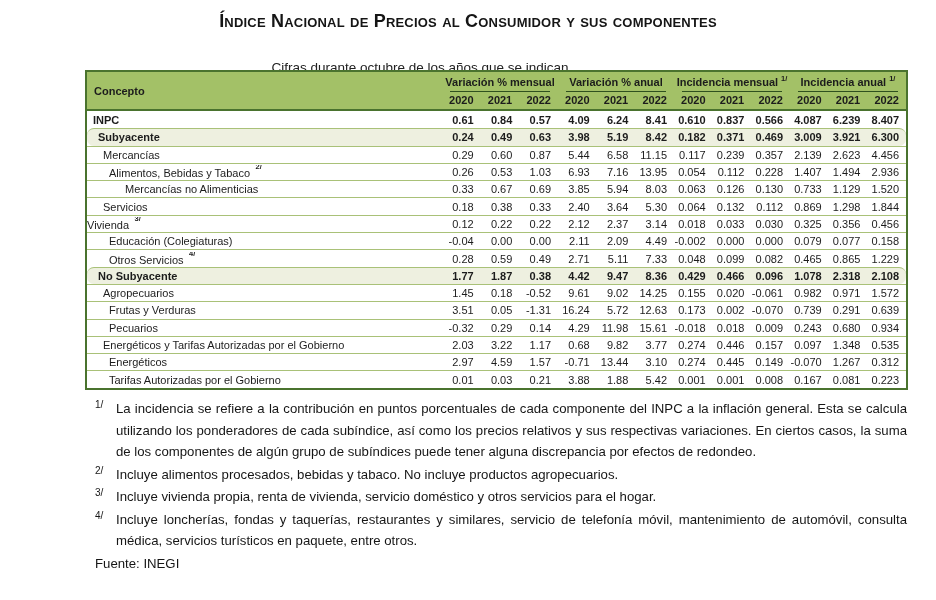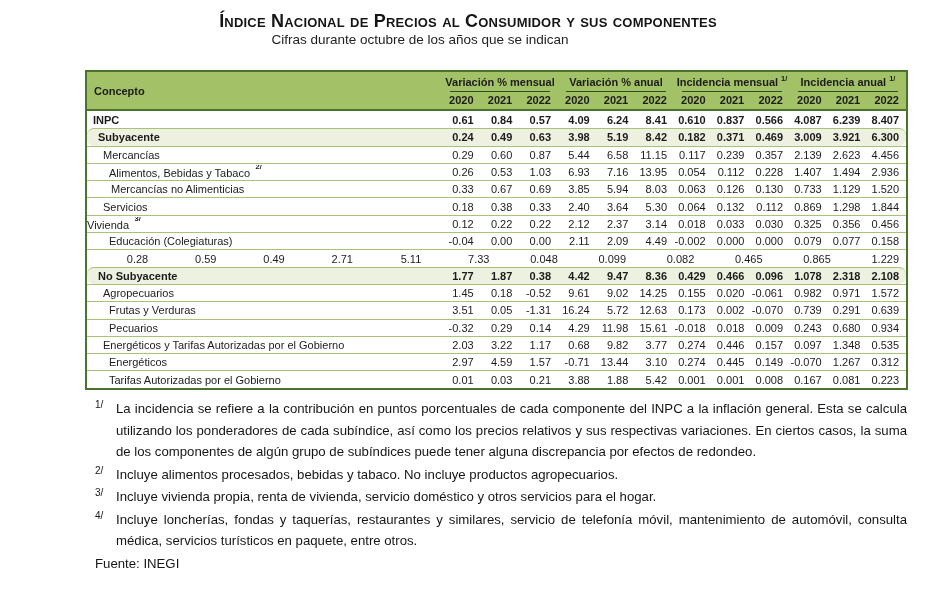--- a/index.html
+++ b/index.html
@@ -18,21 +18,21 @@
     color:var(--ink);
     position:relative;
     overflow:hidden;
   }
   .title{
     position:absolute; top:11px; left:0; width:936px;
     text-align:center; font-weight:bold; font-size:18px;
     font-variant:small-caps; letter-spacing:.2px; color:#151515;
   }
   .subtitle{
-    position:absolute; top:32px; left:0; width:840px;
+    position:absolute; top:60px; left:0; width:840px;
     text-align:center; font-size:13.5px; color:#222;
   }
   .inpc-table{
     position:absolute; left:85px; top:70px; width:823px;
     border:2px solid var(--border-dark);
     background:#fff;
   }
   .thead{
     display:flex; background:var(--header-bg);
     border-bottom:2px solid var(--border-dark);
@@ -200,21 +200,21 @@
         <div class="val-cell">7.16</div>
         <div class="val-cell">13.95</div>
         <div class="val-cell">0.054</div>
         <div class="val-cell">0.112</div>
         <div class="val-cell">0.228</div>
         <div class="val-cell">1.407</div>
         <div class="val-cell">1.494</div>
         <div class="val-cell">2.936</div>
       </div>
       <div class="trow">
-        <div class="row-label" style="padding-left: 24px;"><span>Mercancías no Alimenticias</span></div>
+        <div class="row-label" style="padding-left: 38px;"><span>Mercancías no Alimenticias</span></div>
         <div class="val-cell">0.33</div>
         <div class="val-cell">0.67</div>
         <div class="val-cell">0.69</div>
         <div class="val-cell">3.85</div>
         <div class="val-cell">5.94</div>
         <div class="val-cell">8.03</div>
         <div class="val-cell">0.063</div>
         <div class="val-cell">0.126</div>
         <div class="val-cell">0.130</div>
         <div class="val-cell">0.733</div>
@@ -260,20 +260,21 @@
         <div class="val-cell">2.09</div>
         <div class="val-cell">4.49</div>
         <div class="val-cell">-0.002</div>
         <div class="val-cell">0.000</div>
         <div class="val-cell">0.000</div>
         <div class="val-cell">0.079</div>
         <div class="val-cell">0.077</div>
         <div class="val-cell">0.158</div>
       </div>
       <div class="trow">
+        <div class="row-label" style="padding-left: 22px;"><span>Otros Servicios</span> <sup>4/</sup></div>
         <div class="val-cell">0.28</div>
         <div class="val-cell">0.59</div>
         <div class="val-cell">0.49</div>
         <div class="val-cell">2.71</div>
         <div class="val-cell">5.11</div>
         <div class="val-cell">7.33</div>
         <div class="val-cell">0.048</div>
         <div class="val-cell">0.099</div>
         <div class="val-cell">0.082</div>
         <div class="val-cell">0.465</div>

